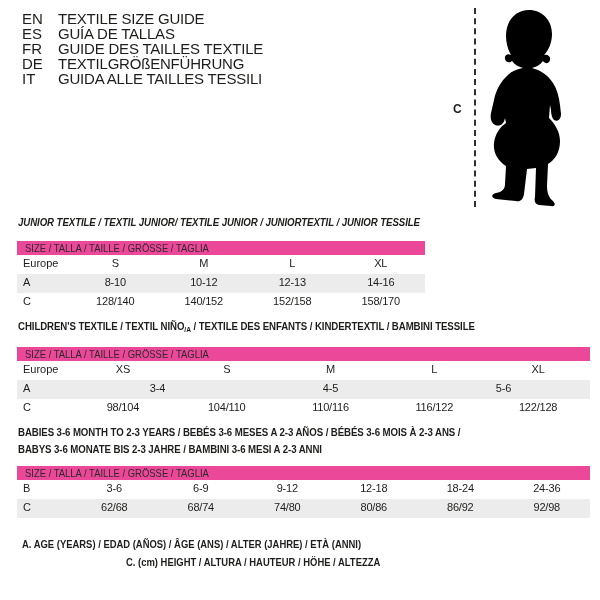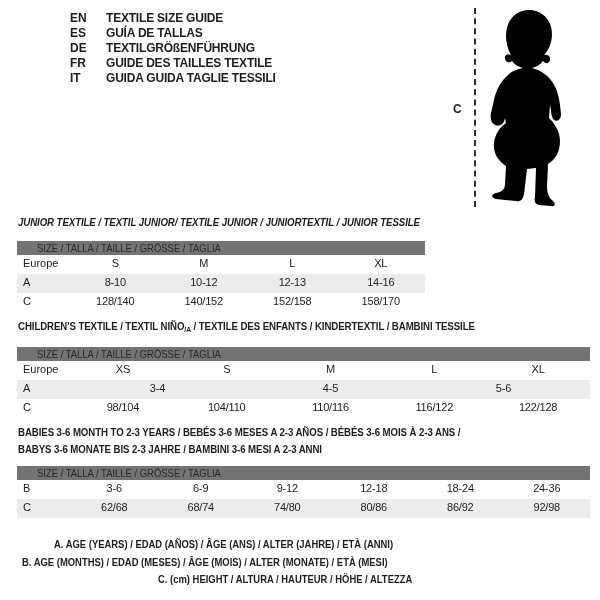--- a/index.html
+++ b/index.html
@@ -7,34 +7,34 @@
     width:600px;height:600px;background:#ffffff;
     font-family:"Liberation Sans", sans-serif;
     color:#1d1d1b;position:relative;overflow:hidden;
     -webkit-font-smoothing:antialiased;
   }
   .abs{position:absolute;}
   .cond{display:inline-block;transform:scaleX(0.84);transform-origin:0 50%;white-space:nowrap;}
   .cond90{display:inline-block;transform:scaleX(0.90);transform-origin:0 50%;white-space:nowrap;}
 
   
-  .lang-block{left:22px;top:11px;font-size:12px;font-weight:bold;line-height:15px;margin-left:48px;}
+  .lang-block{left:22px;top:11px;font-size:15px;font-weight:normal;line-height:15px;}
   .lang-row{display:flex;}
   .lang-code{width:36px;}
   .lang-label{letter-spacing:-0.2px;}
 
   
   .dash-line{left:474px;top:8px;height:199px;width:0;border-left:2px dashed #2e2e2e;}
   .c-label{left:453px;top:102px;font-size:12px;font-weight:bold;}
   .toddler-svg{left:482px;top:10px;}
 
   
   .sec-title{font-size:11.5px;font-weight:bold;letter-spacing:-0.1px;line-height:17px;}
   .tbl{font-size:11px;}
-  .size-bar{background:#737373;height:14px;line-height:14px;padding-left:20px;font-size:10.5px;color:#2a2a2a;}
+  .size-bar{background:#ec4899;height:14px;line-height:14px;padding-left:8px;font-size:10.5px;color:#2a2a2a;}
   .trow{display:flex;height:19px;line-height:16px;}
   .trow.shaded{background:#ececec;}
   .tcell-label{width:48px;padding-left:6px;}
   .tcell{flex:1;text-align:center;letter-spacing:-0.2px;}
   sub.tsub{font-size:8px;vertical-align:-2px;}
 
   
   .notes-block{left:22px;top:536px;font-size:11.5px;font-weight:bold;line-height:17.5px;}
   .note-line{display:block;text-align:right;}
 </style>
@@ -44,30 +44,30 @@
 <div class="abs lang-block">
   <div class="lang-row">
     <span class="lang-code">EN</span>
     <span class="lang-label">TEXTILE SIZE GUIDE</span>
   </div>
   <div class="lang-row">
     <span class="lang-code">ES</span>
     <span class="lang-label">GUÍA DE TALLAS</span>
   </div>
   <div class="lang-row">
+    <span class="lang-code">FR</span>
+    <span class="lang-label">GUIDE DES TAILLES TEXTILE</span>
+  </div>
+  <div class="lang-row">
     <span class="lang-code">DE</span>
     <span class="lang-label">TEXTILGRÖßENFÜHRUNG</span>
   </div>
   <div class="lang-row">
-    <span class="lang-code">FR</span>
-    <span class="lang-label">GUIDE DES TAILLES TEXTILE</span>
-  </div>
-  <div class="lang-row">
     <span class="lang-code">IT</span>
-    <span class="lang-label">GUIDA GUIDA TAGLIE TESSILI</span>
+    <span class="lang-label">GUIDA ALLE TAILLES TESSILI</span>
   </div>
 </div>
 
 <div class="abs dash-line"></div>
 <div class="abs c-label">C</div>
 <svg class="abs toddler-svg" width="90" height="198" viewBox="0 0 90 198" xmlns="http://www.w3.org/2000/svg">
   <path fill="#000000" d="
     M47,0 C60,0 70,10 70,24 C70,32 67,40 62,45 C66,44 69,47 68,50 C67,54 63,54 61,51
     C58,55 54,57 50,58 C58,60 66,65 71,73 C75,79 77,87 78,95 L79,104
     C79,110 75,112 72,110 C70,108 69,104 69,100 L68,95 L67,108
@@ -165,15 +165,14 @@
     <span class="tcell">68/74</span>
     <span class="tcell">74/80</span>
     <span class="tcell">80/86</span>
     <span class="tcell">86/92</span>
     <span class="tcell">92/98</span>
   </div>
 </div>
 
 <div class="abs notes-block">
   <span class="note-line"><span class="cond" style="transform:scaleX(0.82);">A. AGE (YEARS) / EDAD (AÑOS) / ÂGE (ANS) / ALTER (JAHRE) / ETÀ (ANNI)</span></span>
-  <span class="note-line"><span class="cond" style="transform:scaleX(0.82);">B. AGE (MONTHS) / EDAD (MESES) / ÂGE (MOIS) / ALTER (MONATE) / ETÀ (MESI)</span></span>
   <span class="note-line"><span class="cond" style="transform:scaleX(0.82);">C. (cm) HEIGHT / ALTURA / HAUTEUR / HÖHE / ALTEZZA</span></span>
 </div>
 
 </body></html>

